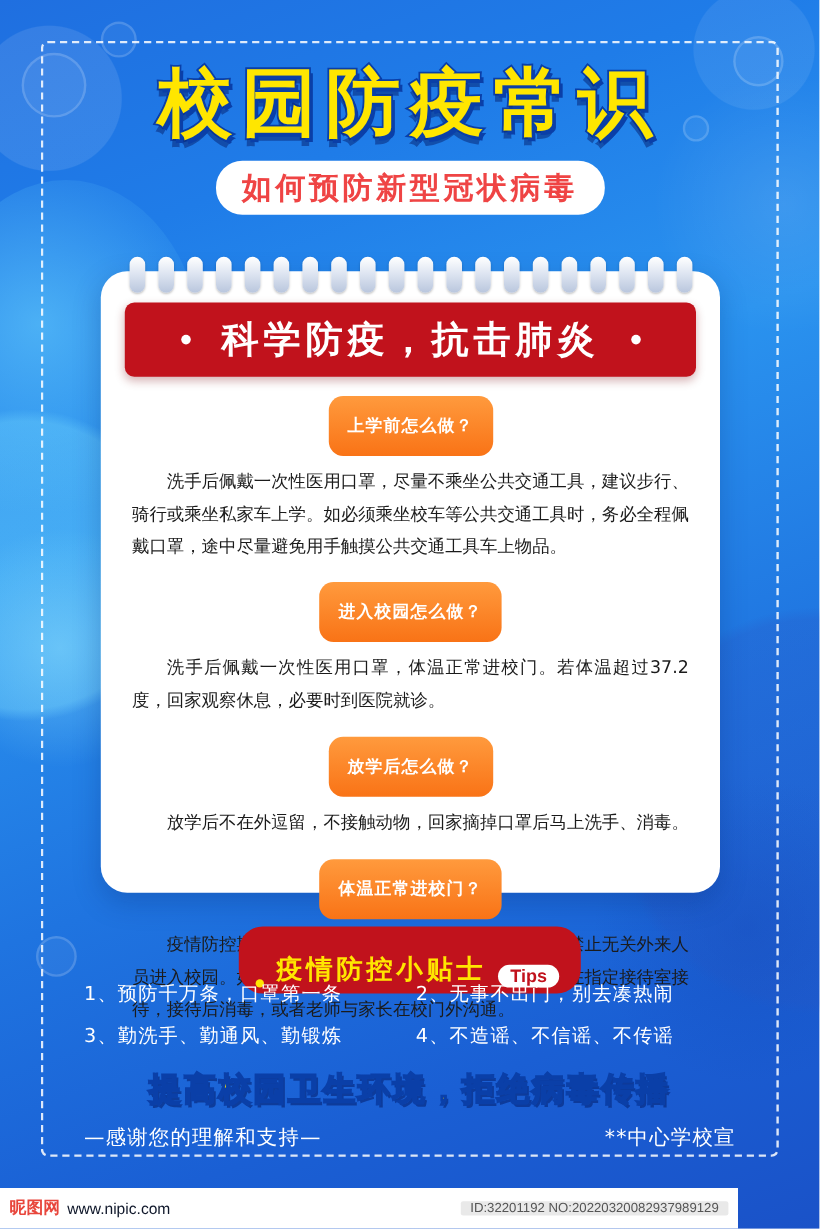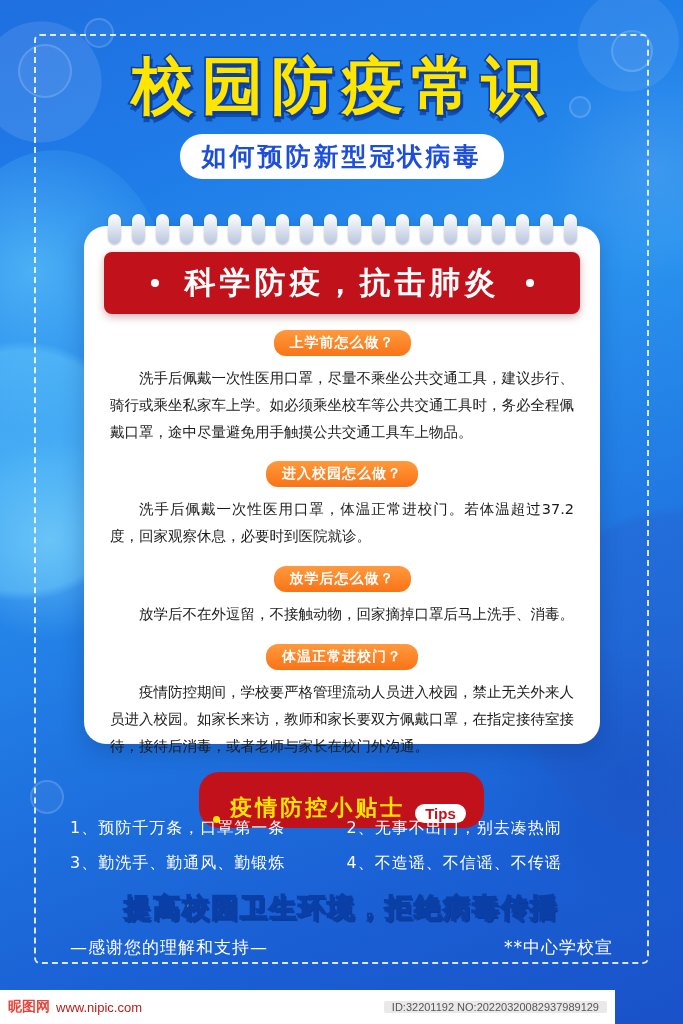--- a/index.html
+++ b/index.html
@@ -68,21 +68,21 @@
        0 6px 0 rgba(8,40,120,0.55);
     line-height: 1.1;
   }
   #subtitle-wrap {
     margin-top: 14px;
     display: inline-block;
   }
   #subtitle {
     display: inline-block;
     background: #ffffff;
-    color: #1d4ed8;
+    color: #ef4444;
     font-family: "DejaVu Sans", "Liberation Sans", sans-serif;
     font-size: 25px;
     font-weight: bold;
     letter-spacing: 3px;
     padding: 6px 22px;
     border-radius: 22px;
   }
 
   
   #card {
@@ -139,21 +139,21 @@
   .qa-block { margin-bottom: 16px; }
   .pill-row { text-align: center; margin-bottom: 9px; }
   .pill {
     display: inline-block;
     background: linear-gradient(180deg,#ff9a3d,#f97316);
     color: #ffffff;
     font-family: "DejaVu Sans", "Liberation Sans", sans-serif;
     font-size: 14px;
     font-weight: bold;
     letter-spacing: 1px;
-    padding: 4px 16px;
+    padding: 16px 16px;
     border-radius: 12px;
   }
   .qa-text {
     font-family: "DejaVu Sans", "Liberation Sans", sans-serif;
     font-size: 14.5px;
     line-height: 1.85;
     color: #1b1b1b;
     text-align: justify;
     text-indent: 2em;
   }
@@ -245,21 +245,21 @@
     padding: 0 8px;
   }
   #brand {
     display: flex; align-items: center; gap: 6px;
     color: #333; font-size: 13px; font-family: "Liberation Sans", sans-serif;
   }
   #brand-mark {
     color: #e8463c; font-weight: bold; font-size: 14px;
     font-family: "DejaVu Sans", "Liberation Sans", sans-serif;
   }
-  #brand-url { color: #b91c1c; font-size: 13px; }
+  #brand-url { color: #0f172a; font-size: 13px; }
   #id-chip {
     background: #e9e9e9;
     color: #555;
     font-size: 11px;
     font-family: "Liberation Sans", sans-serif;
     padding: 0 8px;
     border-radius: 2px;
   }
 </style>
 </head>

